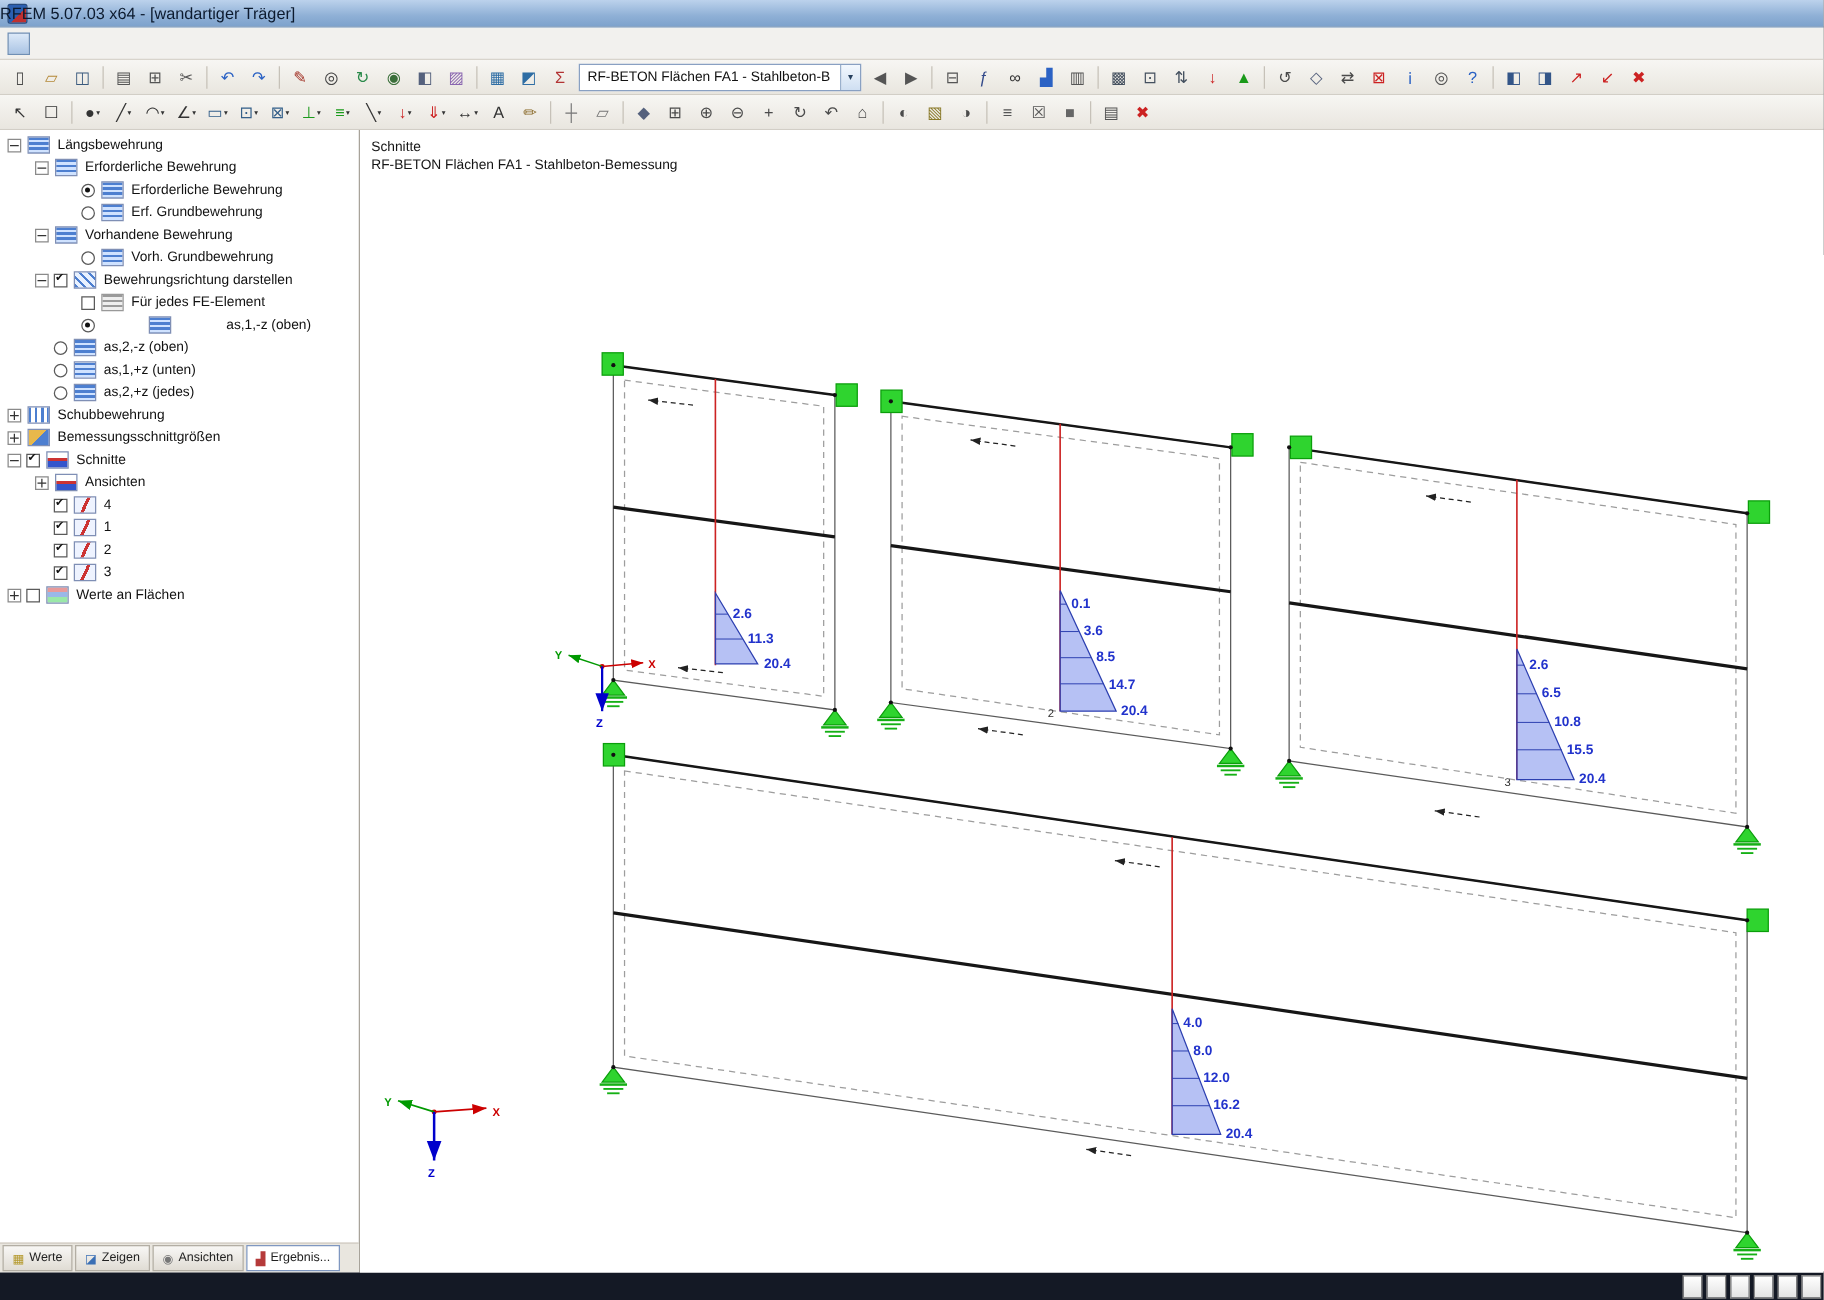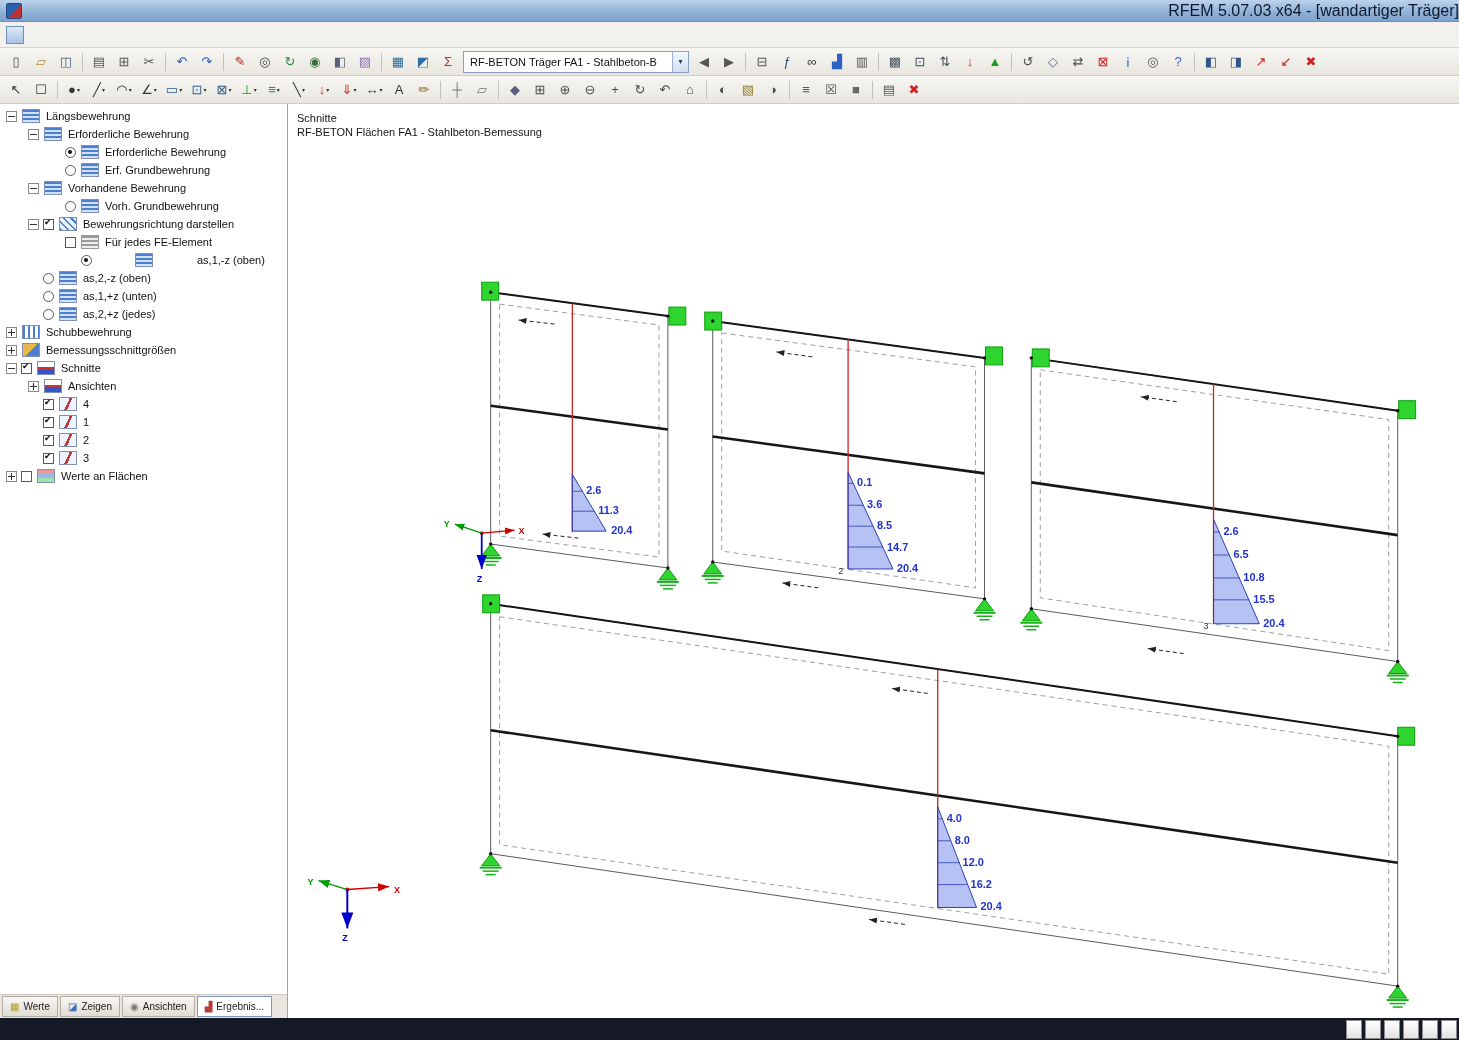--- a/index.html
+++ b/index.html
@@ -4,21 +4,21 @@
 <style>
   html,body{margin:0;padding:0;background:#333;}
   .app{position:relative;width:1459px;height:1040px;background:#fff;overflow:hidden;
        font-family:"Liberation Sans",sans-serif;display:flex;flex-direction:column;font-size:12px;color:#111;}
 
   
   .titlebar{height:21px;flex:none;background:linear-gradient(#bcd2ec,#8fb0d6 60%,#7ea2cc);
             display:flex;align-items:center;padding:0 6px;position:relative;border-bottom:1px solid #6f8fb5;}
   .app-icon{width:14px;height:14px;flex:none;border-radius:2px;
             background:linear-gradient(135deg,#2b5fb0 55%,#c03030 55%);border:1px solid #274a7e;}
-  .titlebar .title{position:absolute;left:0;right:0;text-align:right;font-size:16px;color:#0c1a2e;}
+  .titlebar .title{position:absolute;left:0;right:0;text-align:left;font-size:13px;color:#0c1a2e;}
 
   
   .menubar{height:25px;flex:none;background:#f2f1ee;border-bottom:1px solid #d8d4cc;
            display:flex;align-items:center;padding:0 4px;gap:1px;}
   .menu-app-icon{width:16px;height:16px;margin:0 6px 0 2px;border:1px solid #6f8fb5;
                  background:linear-gradient(#dce9f8,#aac4e4);flex:none;}
   .menu-item{display:inline-block;padding:3px 8px;font-size:12px;color:#1a1a1a;}
   .menu-item::first-letter{text-decoration:underline;}
 
   
@@ -188,21 +188,21 @@
           <span class="g">▦</span>
         </span>
         <span class="tb-icon" style="--ic: #2e6da4;">
           <span class="g">◩</span>
         </span>
         <span class="tb-icon" style="--ic: #b23333;">
           <span class="g">Σ</span>
         </span>
       </span>
     <div class="combo">
-      <span class="combo-text">RF-BETON Träger FA1 - Stahlbeton-B</span>
+      <span class="combo-text">RF-BETON Flächen FA1 - Stahlbeton-B</span>
       <span class="combo-btn">▾</span>
     </div>
     <span style="display:flex;align-items:center;gap:1px;">
 
     <span class="tb-icon" style="--ic: #555555;">
           <span class="g">◀</span>
         </span>
         <span class="tb-icon" style="--ic: #555555;">
           <span class="g">▶</span>
         </span>
@@ -443,21 +443,21 @@
             <span class="check"></span>
             <span class="tree-icon"></span>
             <span class="tree-label">Bewehrungsrichtung darstellen</span>
           </div>
           <div class="tree-row" data-check="check-off" data-icon="bands-gray" style="padding-left: 50px;">
             <span class="expander"></span>
             <span class="check"></span>
             <span class="tree-icon"></span>
             <span class="tree-label">Für jedes FE-Element</span>
           </div>
-          <div class="tree-row" data-check="radio-on" data-icon="bands" style="padding-left: 28px; gap: 38px;">
+          <div class="tree-row" data-check="radio-on" data-icon="bands" style="padding-left: 12px; gap: 38px;">
             <span class="expander"></span>
             <span class="check"></span>
             <span class="tree-icon"></span>
             <span class="tree-label">as,1,-z (oben)</span>
           </div>
           <div class="tree-row" data-check="radio-off" data-icon="bands" style="padding-left: 28px;">
             <span class="expander"></span>
             <span class="check"></span>
             <span class="tree-icon"></span>
             <span class="tree-label">as,2,-z (oben)</span>

